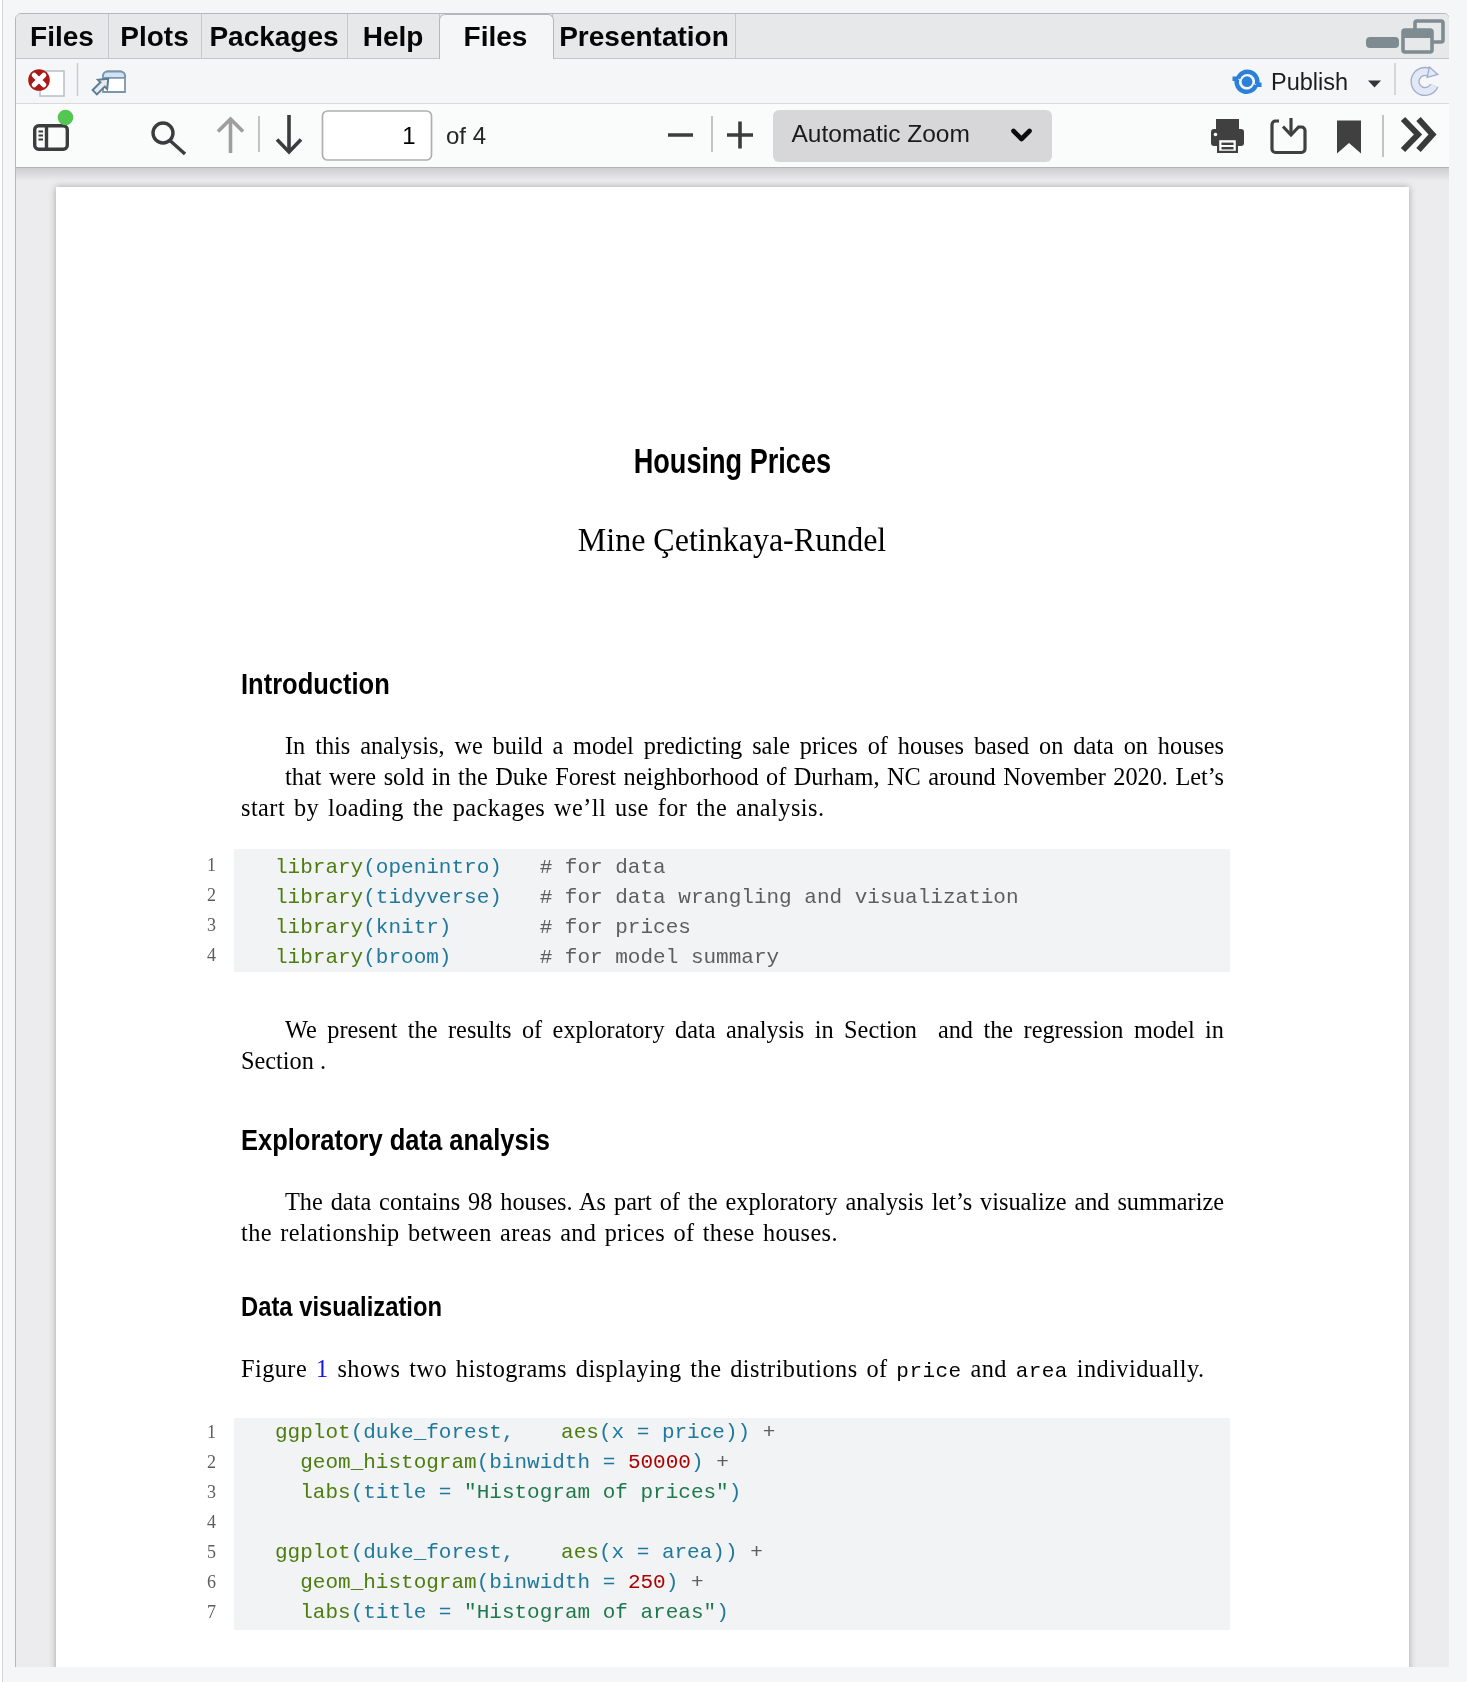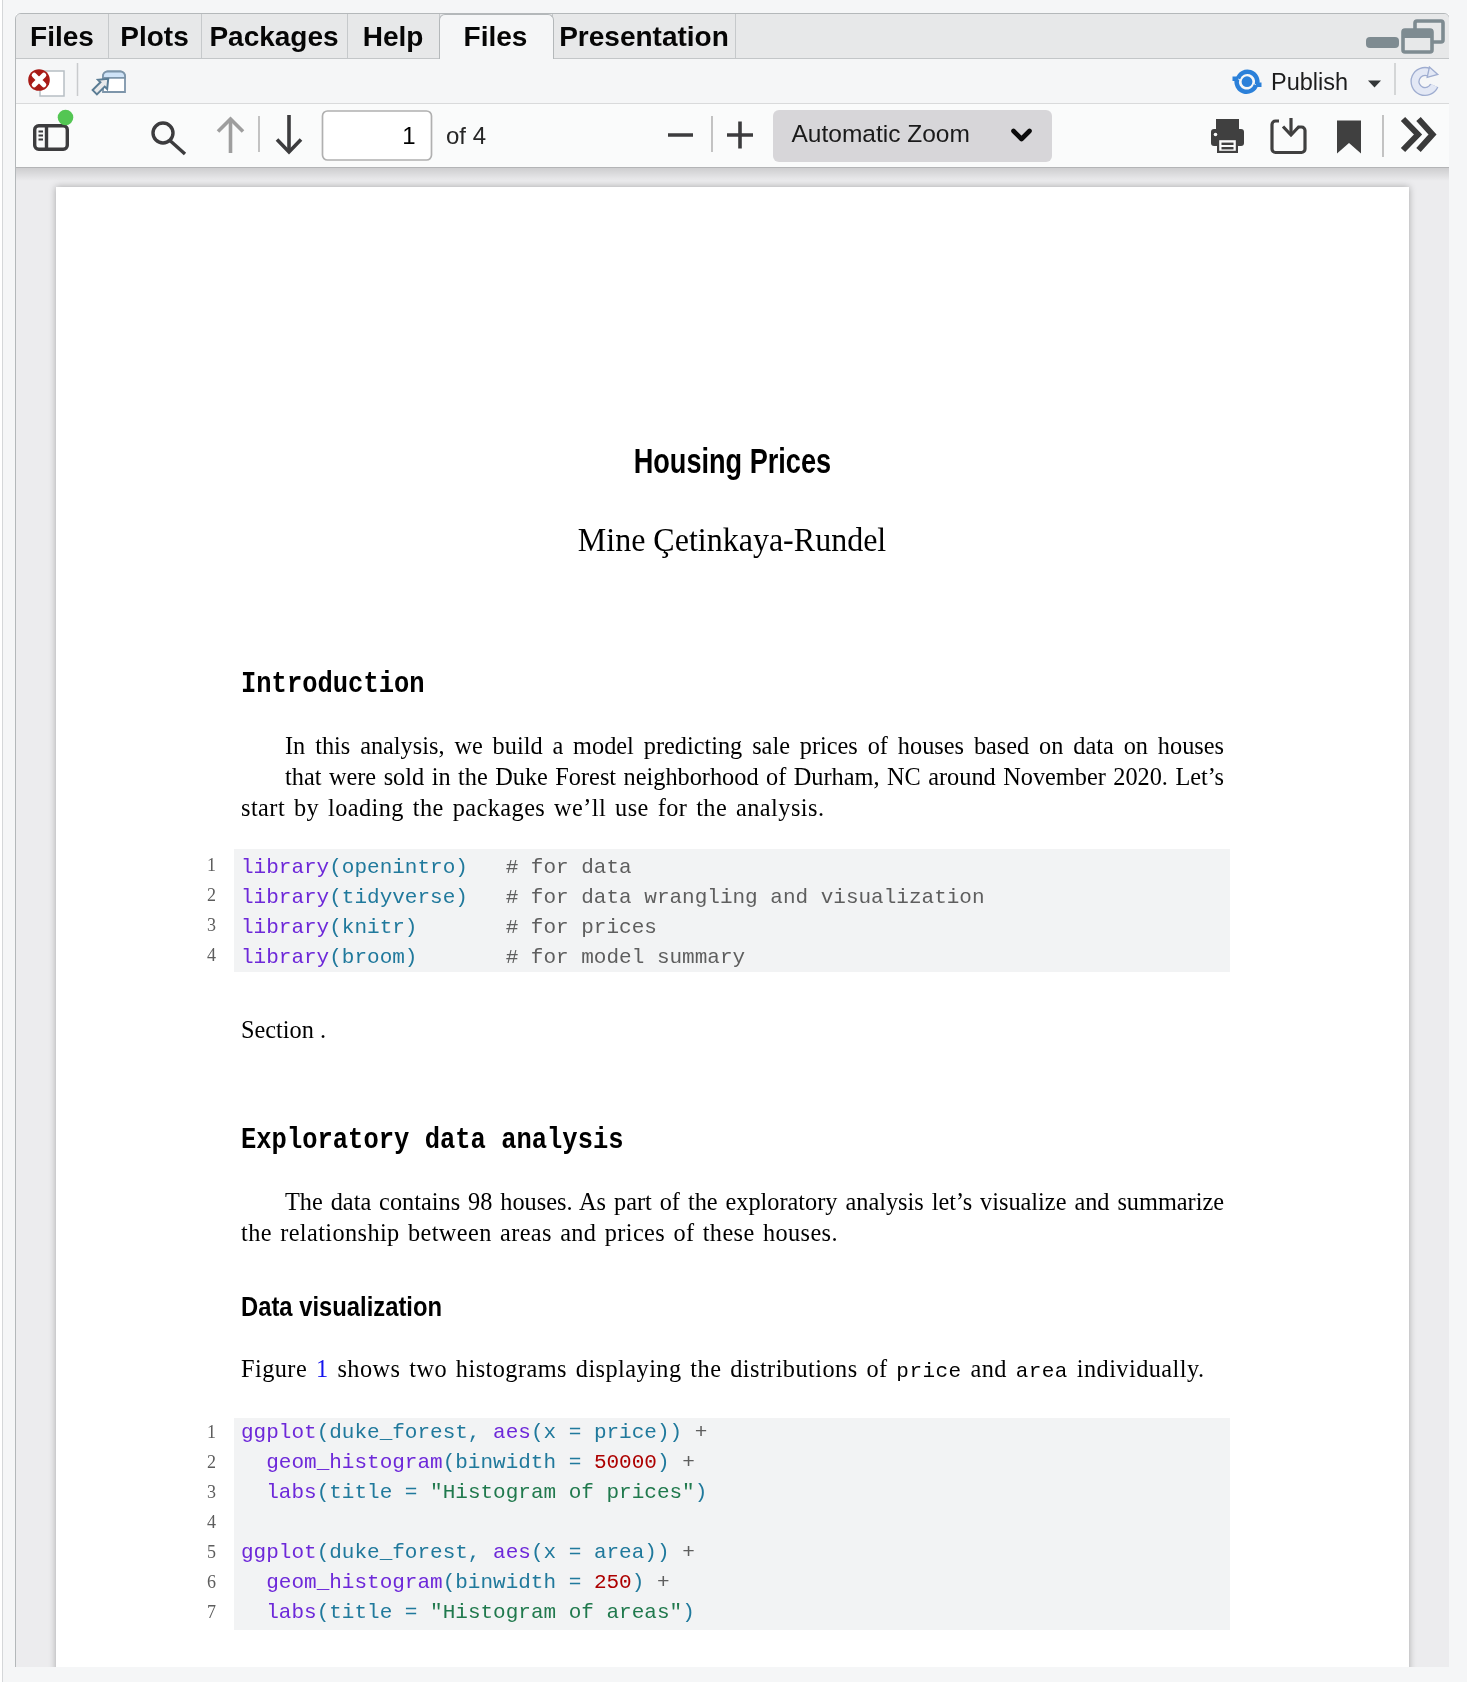--- a/index.html
+++ b/index.html
@@ -30,31 +30,31 @@
   #topshadow{left:0;top:0;width:1433px;height:13px;
      background:linear-gradient(to bottom, rgba(0,0,0,0.13), rgba(0,0,0,0));}
   #page{left:40px;top:19px;width:1353px;height:1690px;background:#ffffff;
         box-shadow:0 0 7px rgba(0,0,0,0.30);}
   
   .doc{font-family:"Liberation Serif",serif;color:#000;}
   #dtitle{left:0;top:246px;width:1353px;text-align:center;font-family:"Liberation Sans",sans-serif;
           font-weight:bold;font-size:35px;line-height:55px;}
   #dtitle span{display:inline-block;transform:scaleX(0.775);transform-origin:center;white-space:nowrap;}
   #dauthor{left:0;top:337px;width:1353px;text-align:center;font-size:33px;line-height:33px;}
-  .h2{left:185px;font-family:Liberation Mono, monospace;font-weight:bold;font-size:30px;line-height:30px;white-space:nowrap;}
+  .h2{left:185px;font-family:Liberation Sans, sans-serif;font-weight:bold;font-size:30px;line-height:30px;white-space:nowrap;}
   .h2 span,.h3 span{display:inline-block;transform:scaleX(0.85);transform-origin:left;}
   .h3{left:185px;font-family:"Liberation Sans",sans-serif;font-weight:bold;font-size:28px;line-height:28px;white-space:nowrap;}
   .para{left:185px;width:983px;font-size:24.3px;line-height:31px;}
   .jline{text-align:justify;text-align-last:justify;margin-left:44px;}
   .codeblock{left:178px;width:996px;background:#f2f3f4;}
   .codeblock pre{margin:0;padding:0 0 0 7px;font-family:"Liberation Mono",monospace;
       font-size:21px;line-height:30px;color:#003B4F;}
   .lno{position:absolute;left:-60px;width:42px;text-align:right;font-family:"Liberation Serif",serif;
        font-size:18px;color:#5d5d5d;}
-  .fu{color:#6d28d9;}
+  .fu{color:#4d7c0f;margin-left:34px;}
   .ot{color:#20799c;}
   .st{color:#20794D;}
   .dv{color:#AD0000;}
   .co{color:#5E5E5E;}
   .op{color:#5E5E5E;}
   .icode{font-family:"Liberation Mono",monospace;font-size:21px;}
   .lnk{color:#1414ee;}
   .last{letter-spacing:0.45px;word-spacing:2.3px;}
 </style>
 </head>
@@ -200,20 +200,21 @@
         <span class="lno" style="top:6px;">1</span>
         <span class="lno" style="top:36px;">2</span>
         <span class="lno" style="top:66px;">3</span>
         <span class="lno" style="top:96px;">4</span>
         <pre style="padding-top:4px;"><span class="fu">library</span><span class="ot">(openintro)</span>   <span class="co"># for data</span>
 <span class="fu">library</span><span class="ot">(tidyverse)</span>   <span class="co"># for data wrangling and visualization</span>
 <span class="fu">library</span><span class="ot">(knitr)</span>       <span class="co"># for prices</span>
 <span class="fu">library</span><span class="ot">(broom)</span>       <span class="co"># for model summary</span></pre>
       </div>
       <div class="abs doc para" style="top:827px;">
+        <div class="jline">We present the results of exploratory data analysis in Section&nbsp; and the regression model in</div>
         <div>Section .</div>
       </div>
       <div class="abs h2" style="top:938px;"><span>Exploratory data analysis</span></div>
       <div class="abs doc para" style="top:999px;">
         <div class="jline">The data contains 98 houses. As part of the exploratory analysis let’s visualize and summarize</div>
         <div style="letter-spacing:0.4px;word-spacing:1.8px;">the relationship between areas and prices of these houses.</div>
       </div>
       <div class="abs h3" style="top:1106px;"><span>Data visualization</span></div>
       <div class="abs doc para" style="top:1166px;">
         <div class="last">Figure <span class="lnk">1</span> shows two histograms displaying the distributions of <span class="icode">price</span> and <span class="icode">area</span> individually.</div>

